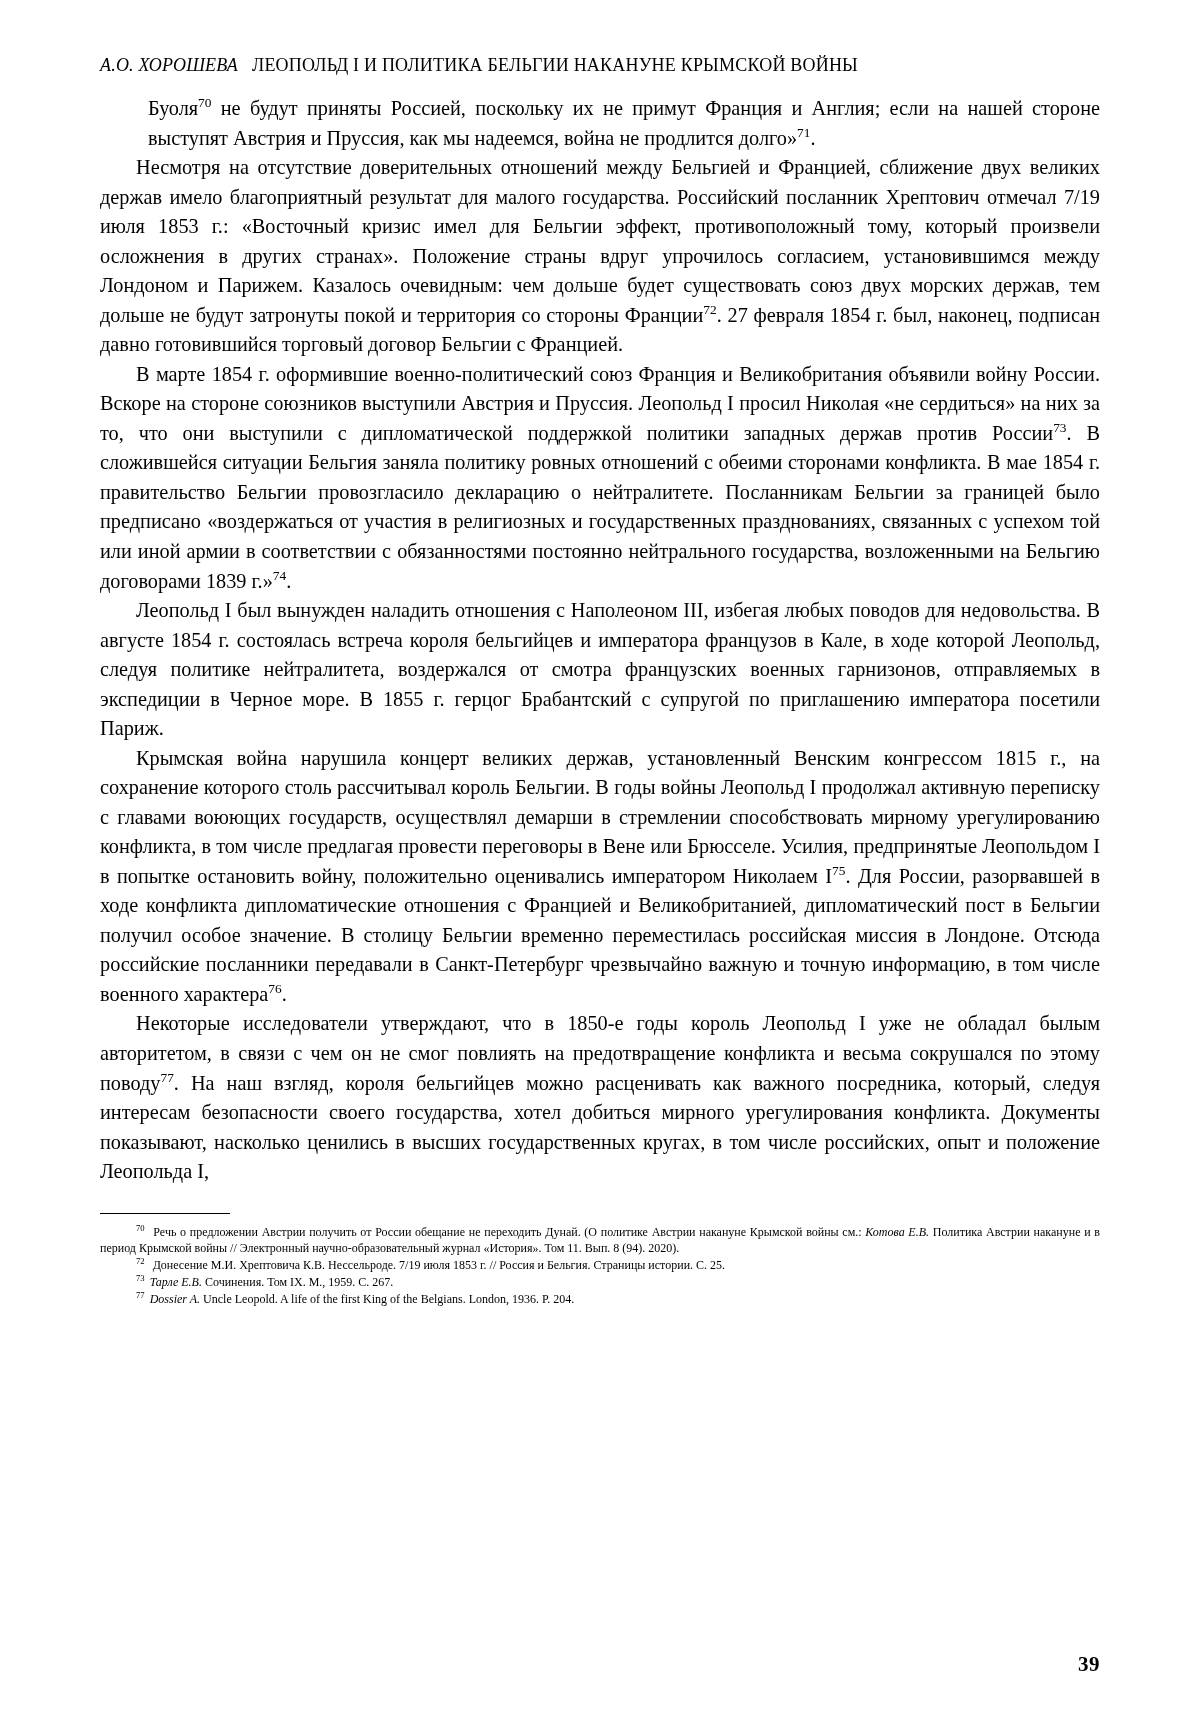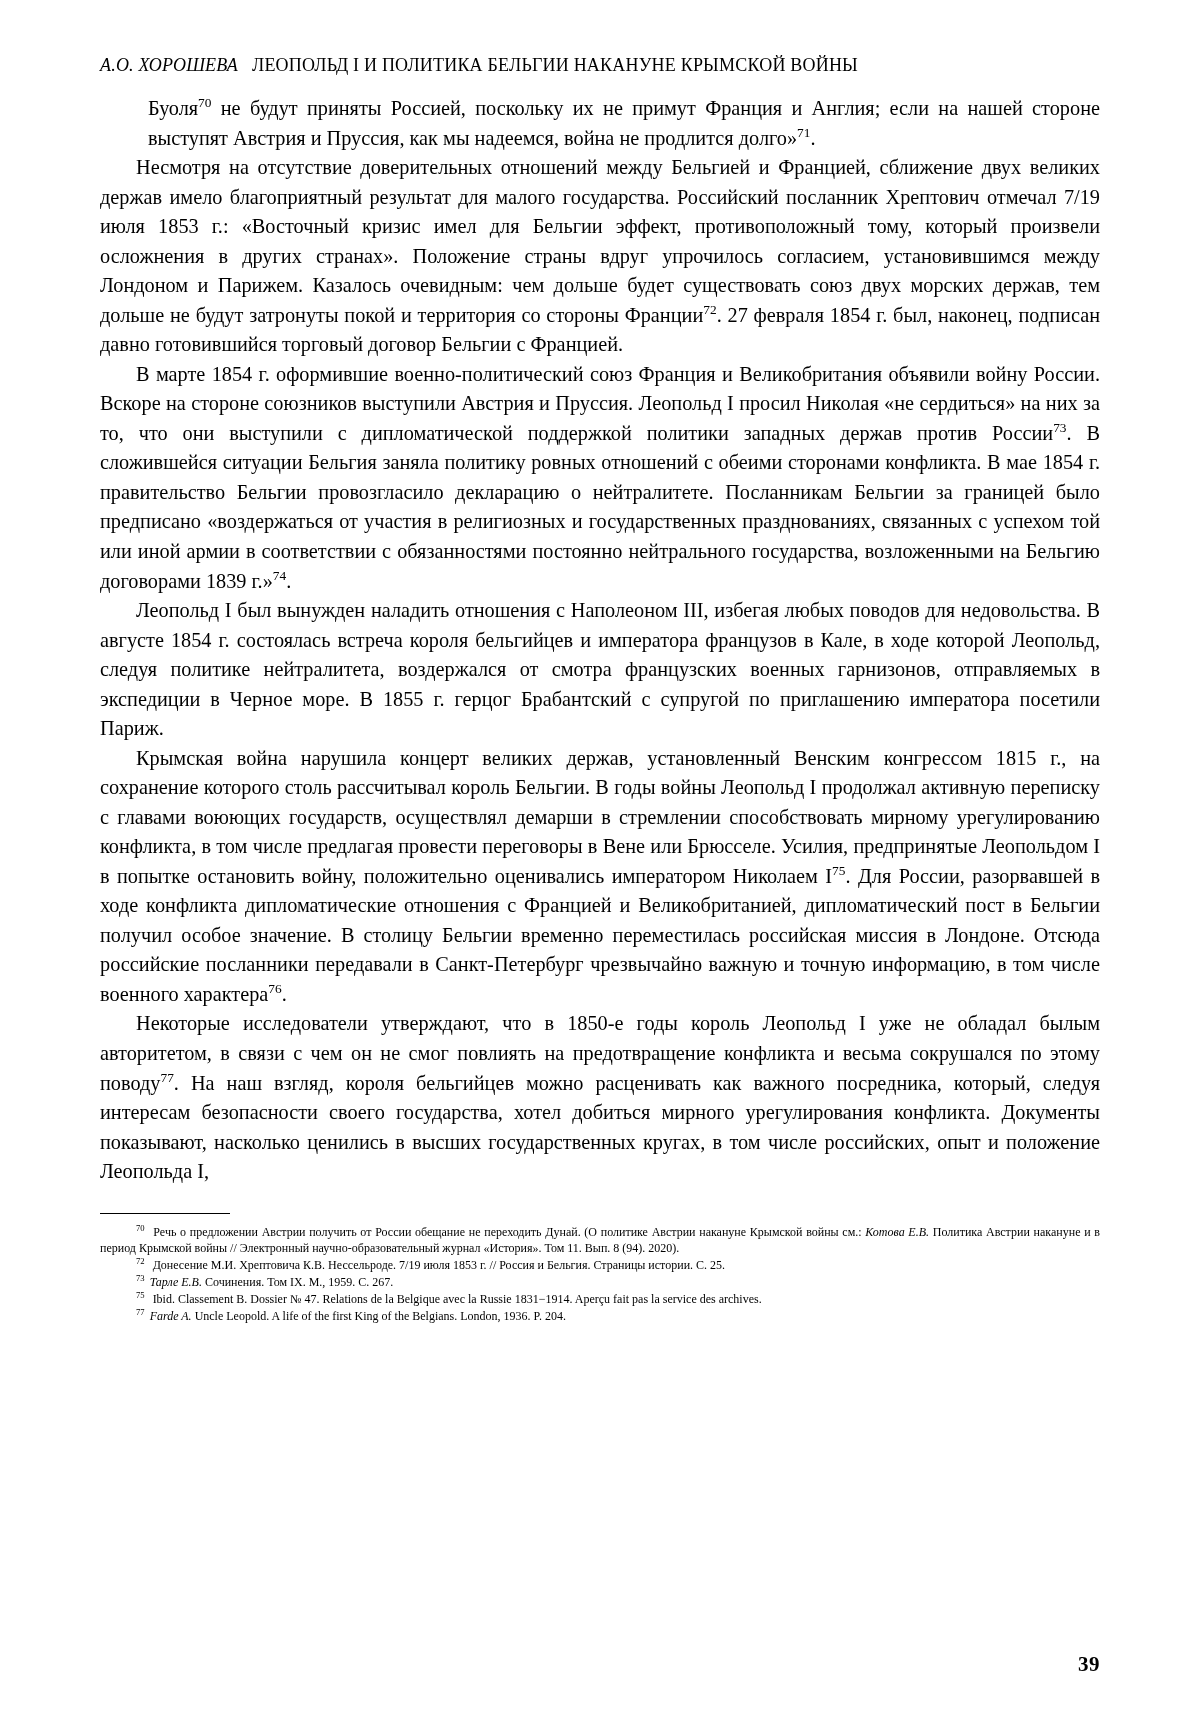--- a/index.html
+++ b/index.html
@@ -106,19 +106,18 @@
       <p>Крымская война нарушила концерт великих держав, установленный Венским конгрессом 1815 г., на сохранение которого столь рассчитывал король Бельгии. В годы войны Леопольд I продолжал активную переписку с главами воюющих государств, осуществлял демарши в стремлении способствовать мирному урегулированию конфликта, в том числе предлагая провести переговоры в Вене или Брюсселе. Усилия, предпринятые Леопольдом I в попытке остановить войну, положительно оценивались императором Николаем I<sup>75</sup>. Для России, разорвавшей в ходе конфликта дипломатические отношения с Францией и  Великобританией, дипломатический пост в Бельгии получил особое значение. В столицу Бельгии временно переместилась российская миссия в Лондоне. Отсюда российские посланники передавали в Санкт-Петербург чрезвычайно важную и точную информацию, в том числе военного характера<sup>76</sup>.</p>
       <p>Некоторые исследователи утверждают, что в 1850-е годы король Леопольд I уже не обладал былым авторитетом, в связи с чем он не смог повлиять на предотвращение конфликта и весьма сокрушался по этому поводу<sup>77</sup>. На наш взгляд, короля бельгийцев можно расценивать как важного посредника, который, следуя интересам безопасности своего государства, хотел добиться мирного урегулирования конфликта. Документы показывают, насколько ценились в высших государственных кругах, в том числе российских, опыт и положение Леопольда I,</p>
     </div>
 
   <div class="footnote-rule"></div>
 
   <div class="footnotes" id="footnotes">
       <p><span class="fn-num">70</span> Речь о предложении Австрии получить от России обещание не переходить Дунай. (О политике Австрии накануне Крымской войны см.: <i>Котова Е.В.</i> Политика Австрии накануне и в период Крымской войны // Электронный научно-образовательный журнал «История». Том 11. Вып. 8 (94). 2020).</p>
       <p><span class="fn-num">72</span> Донесение М.И. Хрептовича К.В. Нессельроде. 7/19 июля 1853 г. // Россия и Бельгия. Страницы истории. С. 25.</p>
       <p><span class="fn-num">73</span><i>Тарле Е.В.</i> Сочинения. Том IX. М., 1959. С. 267.</p>
-      <p><span class="fn-num">75</span> Ibid. Classement B. Dossier № 47. Relations de la Belgique avec la Russie 1831−1914. Aperçu fait pas la service des archives.</p>
-      <p><span class="fn-num">77</span><i>Farde A.</i> Uncle Leopold. A life of the first King of the Belgians. London, 1936. P. 204.</p>
+      <p><span class="fn-num">77</span><i>Dossier A.</i> Uncle Leopold. A life of the first King of the Belgians. London, 1936. P. 204.</p>
     </div>
 
   <div class="page-number">39</div>
 
 </div>
 
 </body></html>

